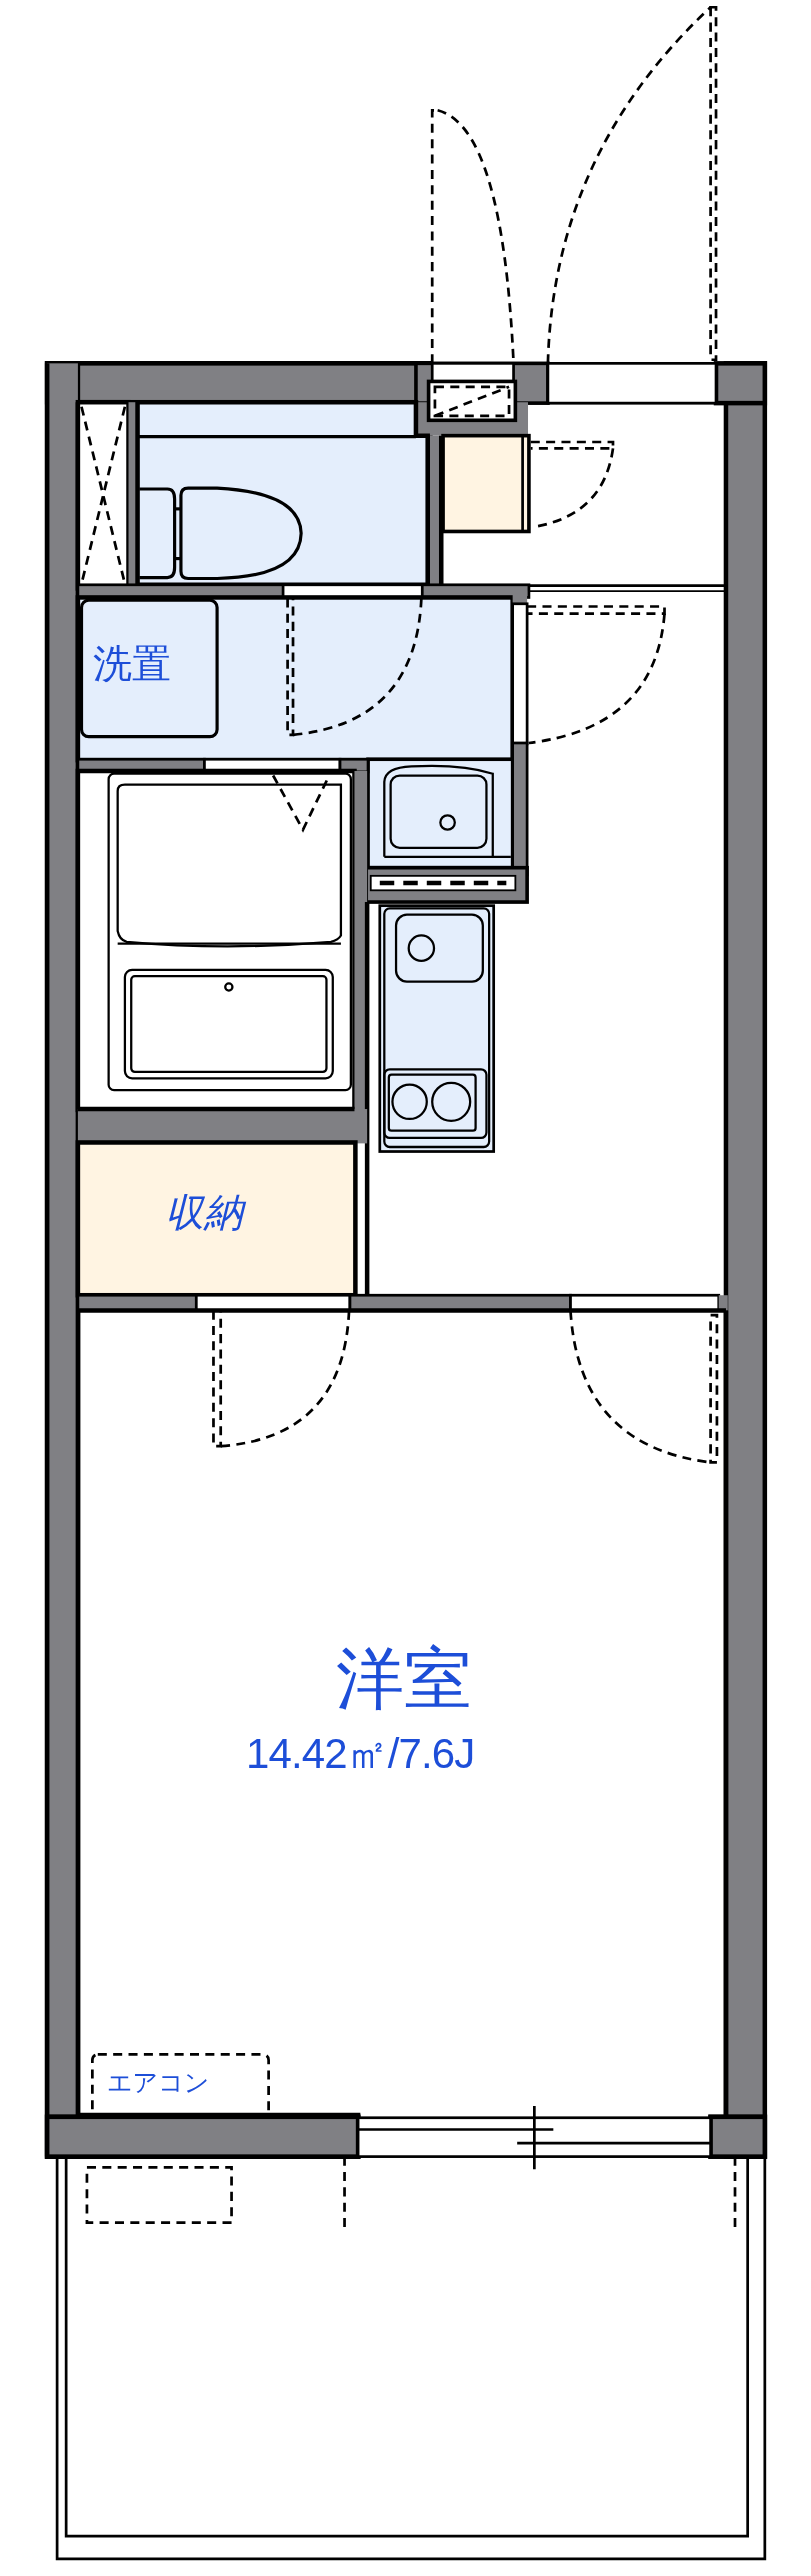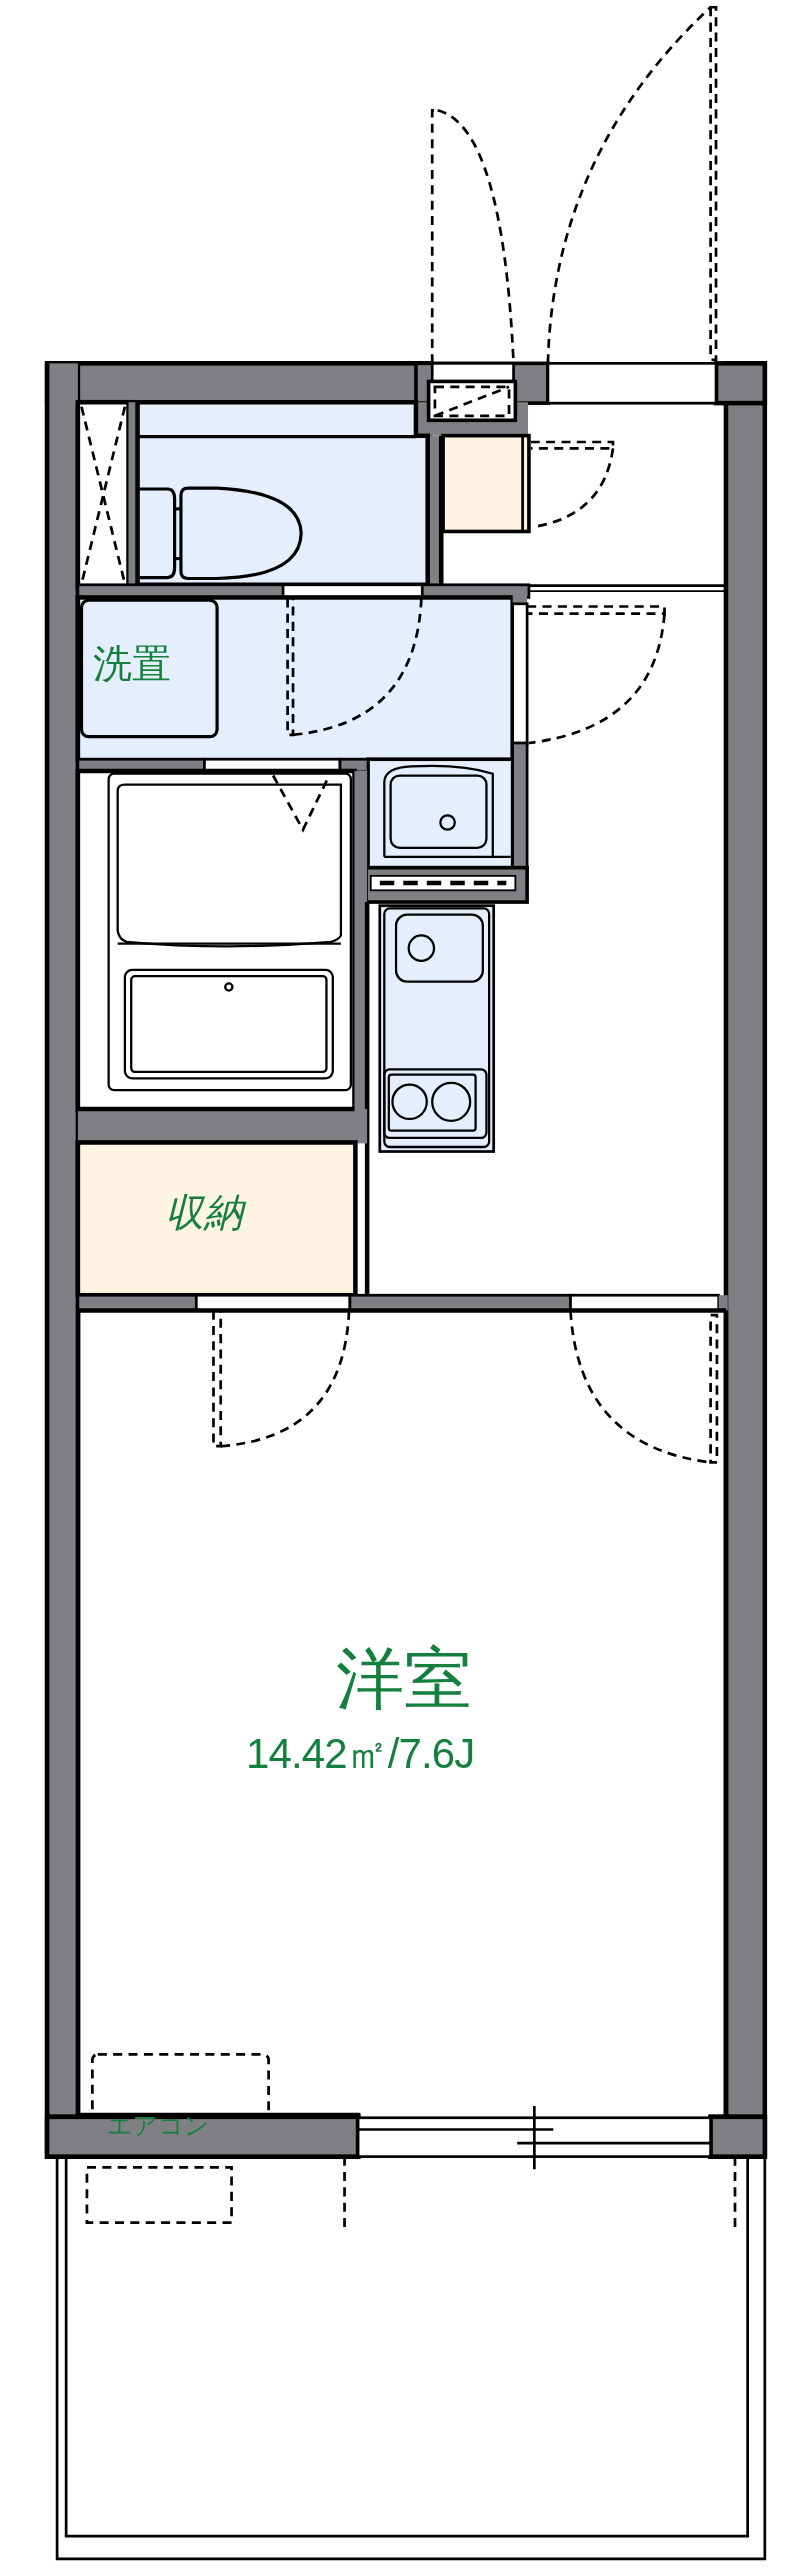--- a/index.html
+++ b/index.html
@@ -2,26 +2,26 @@
 <html style="font-size:14.5px"><head>
 <meta charset="utf-8">
 <style>
   html, body { margin: 0; padding: 0; background: #ffffff; }
   body { width: 812px; height: 2576px; position: relative; overflow: hidden; }
   #plan { position: absolute; left: 0; top: 0; width: 812px; height: 2576px; }
   .wall { fill: #808084; stroke: #000; stroke-width: 5; }
   .thin { fill: none; stroke: #000; stroke-width: 2.5; }
   .mid { fill: none; stroke: #000; stroke-width: 3.5; }
   .dash-sm { fill: none; stroke: #000; stroke-width: 3; stroke-dasharray: 10 7; }
-  .lbl { position: absolute; font-family: "DejaVu Sans", sans-serif; color: #15803d; white-space: nowrap; line-height: 1; }
+  .lbl { position: absolute; font-family: "DejaVu Sans", sans-serif; color: #1d4ed8; white-space: nowrap; line-height: 1; }
   .lbl-wash { left: 93px; top: 644px; font-size: 39px; }
   .lbl-storage { left: 165px; top: 1193px; font-size: 39px; font-style: italic; }
   .lbl-room { left: 336px; top: 1645px; font-size: 68px; }
   .lbl-area { left: 246px; top: 1733px; font-size: 42px; font-family: "Liberation Sans", sans-serif; letter-spacing: -0.9px; }
-  .lbl-ac { left: 107px; top: 2070px; font-size: 25px; margin-top: 43px; }
+  .lbl-ac { left: 107px; top: 2070px; font-size: 25px; }
 </style>
 </head>
 <body>
 
 <svg id="plan" viewBox="0 0 898 2850" xmlns="http://www.w3.org/2000/svg">
 
   <g>
     <path class="dash-sm" d="M478 402 L478 122 L484 122"></path>
     <path class="dash-sm" d="M484 122 Q556 140 568 402"></path>
   </g>

